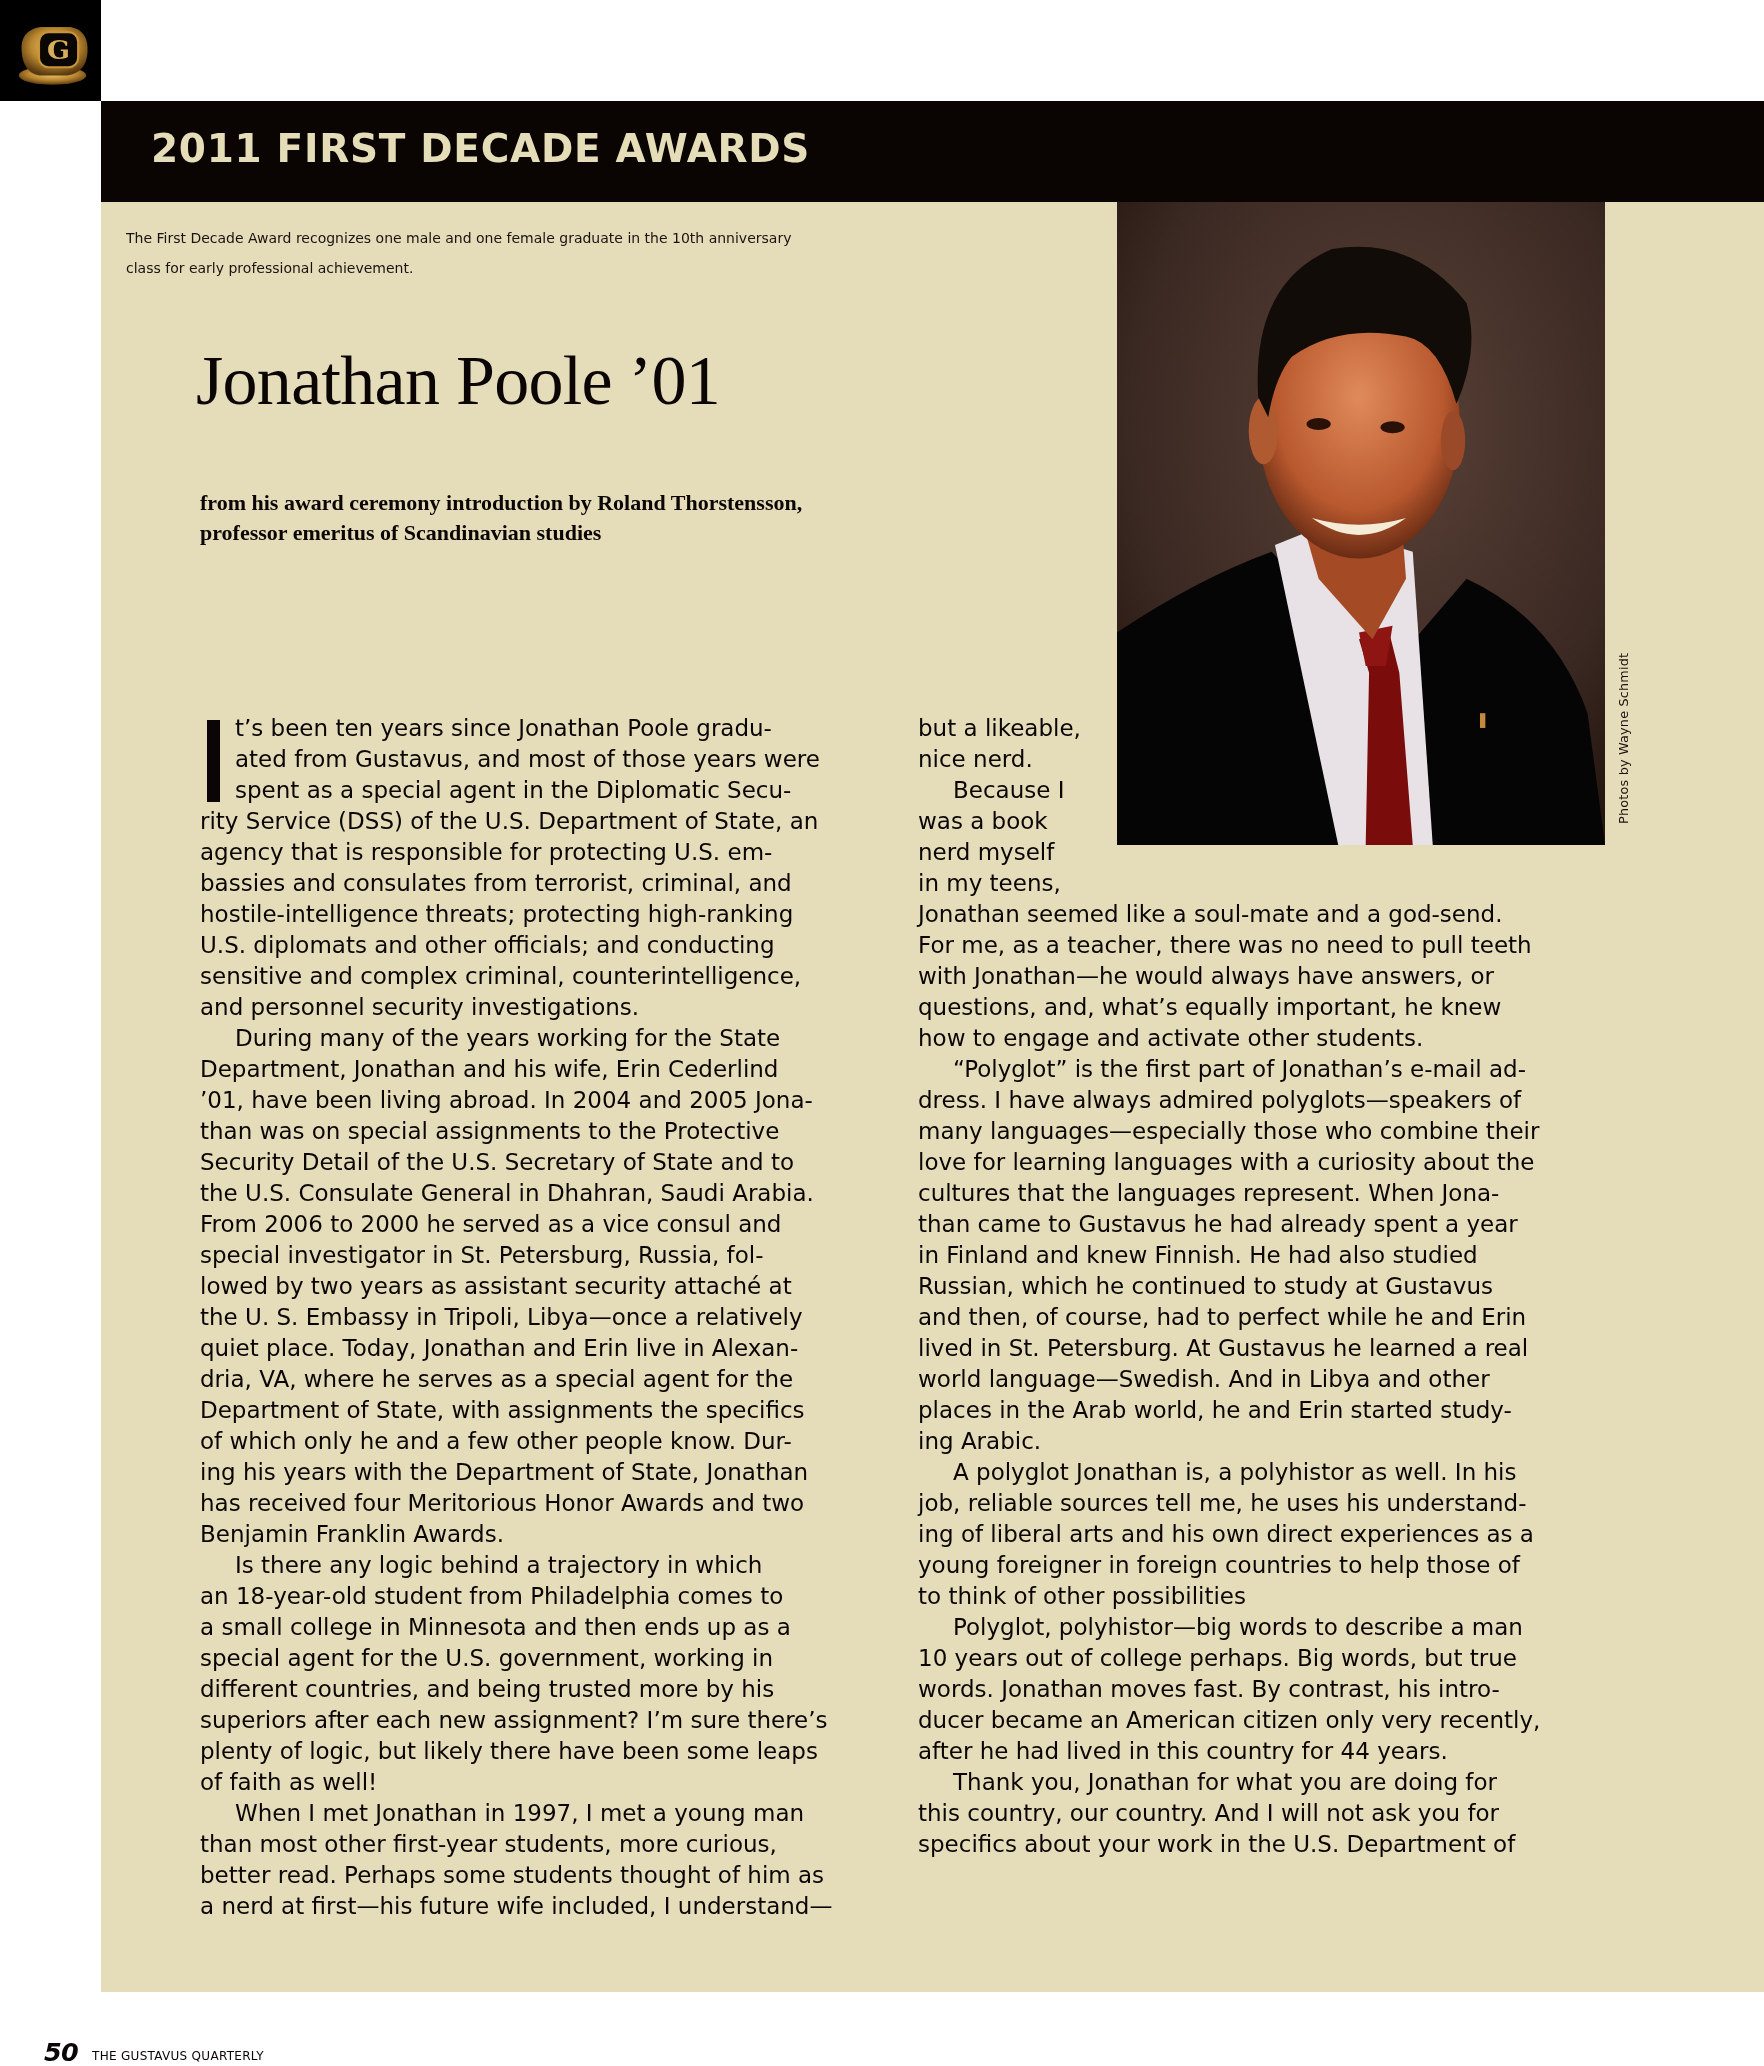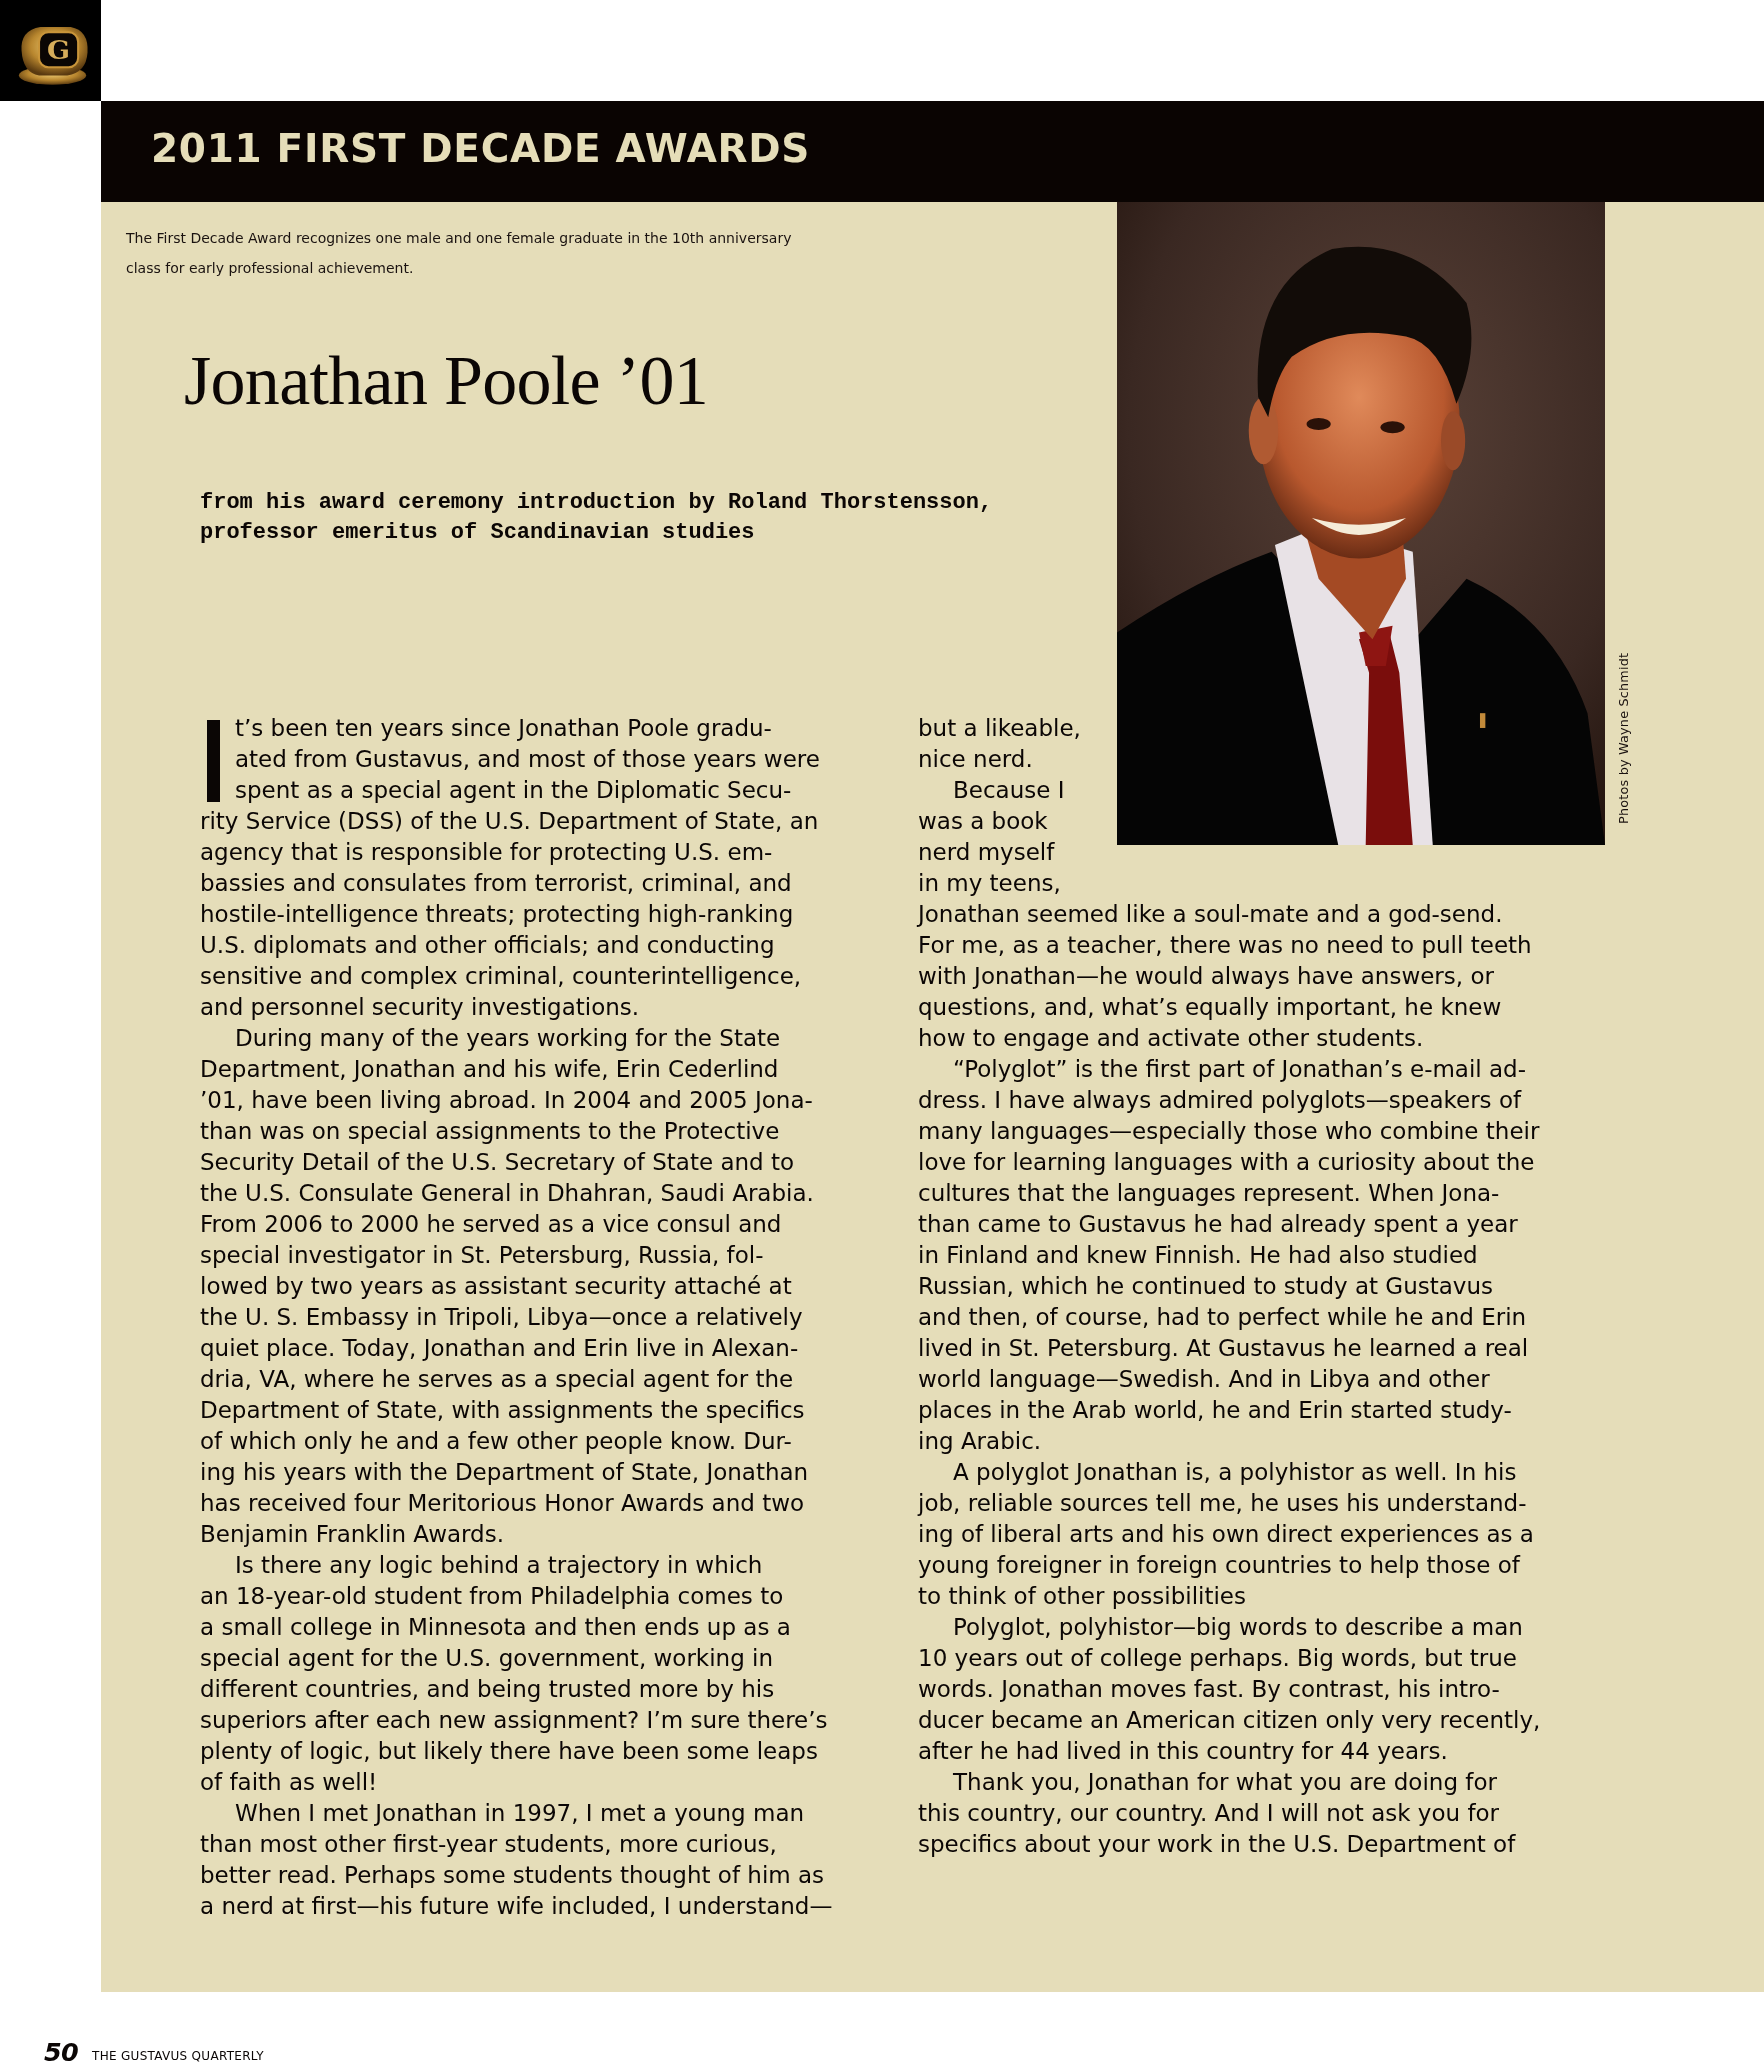--- a/index.html
+++ b/index.html
@@ -25,28 +25,28 @@
   .panel {
     position:absolute; left:101px; top:202px; width:1664px; height:1790px;
     background:#e5ddb9;
   }
   .intro {
     position:absolute; left:126px; top:223px; width:955px;
     font-family:"DejaVu Sans", sans-serif; font-size:14px; line-height:30px;
     color:#1a1210;
   }
   .name {
-    position:absolute; left:184px; top:340px;
+    position:absolute; left:196px; top:340px;
     font-family:"Liberation Serif", "DejaVu Serif", serif;
     font-size:70px; line-height:81px; color:#0b0605; white-space:nowrap;
     letter-spacing:-0.7px;
   }
   .subtitle {
     position:absolute; left:200px; top:488px; width:874px;
-    font-family:Liberation Mono, monospace; font-weight:bold; font-size:22px;
+    font-family:Liberation Serif, serif; font-weight:bold; font-size:22px;
     line-height:30px; color:#0b0605;
   }
   .photo {
     position:absolute; left:1117px; top:202px; width:488px; height:643px;
     overflow:hidden; background:#3a2620;
   }
   .photo svg { width:100%; height:100%; display:block; }
   .credit {
     position:absolute; left:1616px; top:824px;
     transform-origin:0 0; transform:rotate(-90deg);

